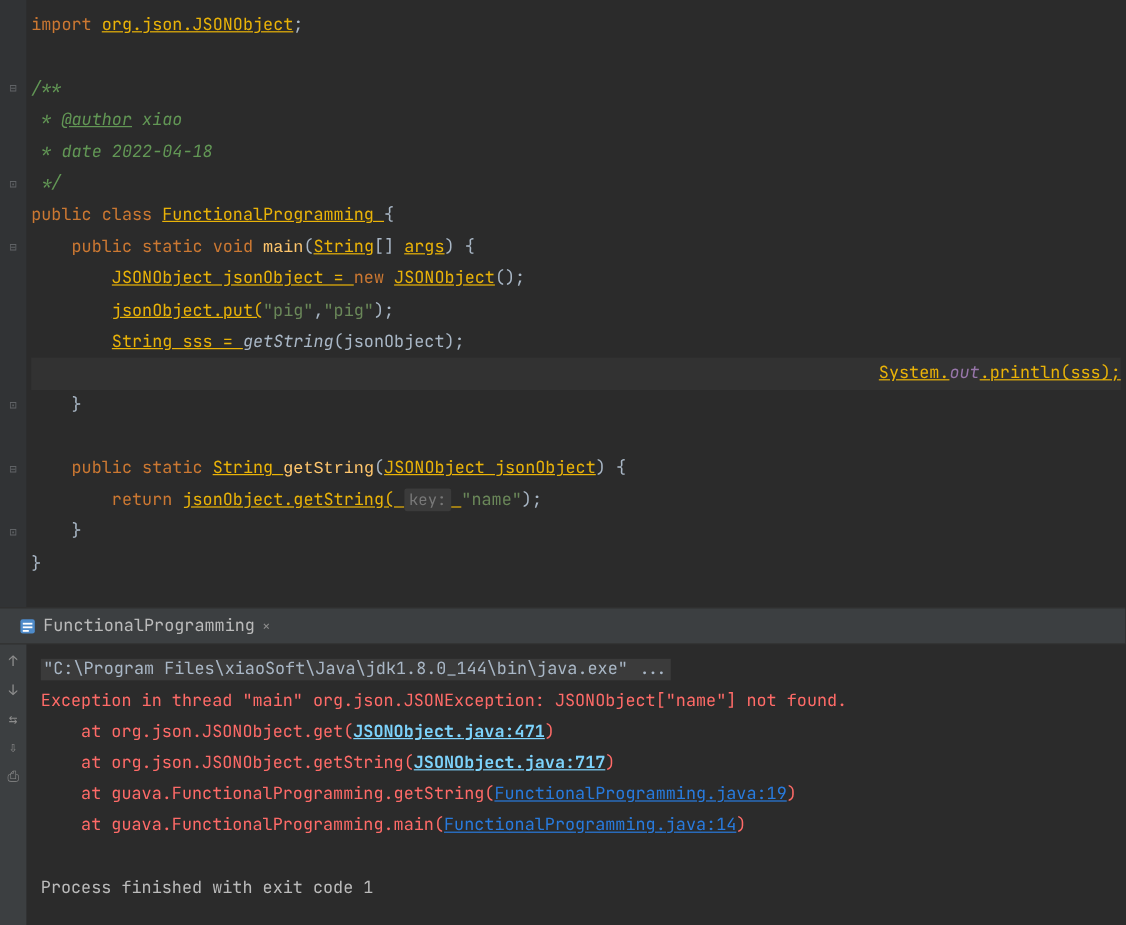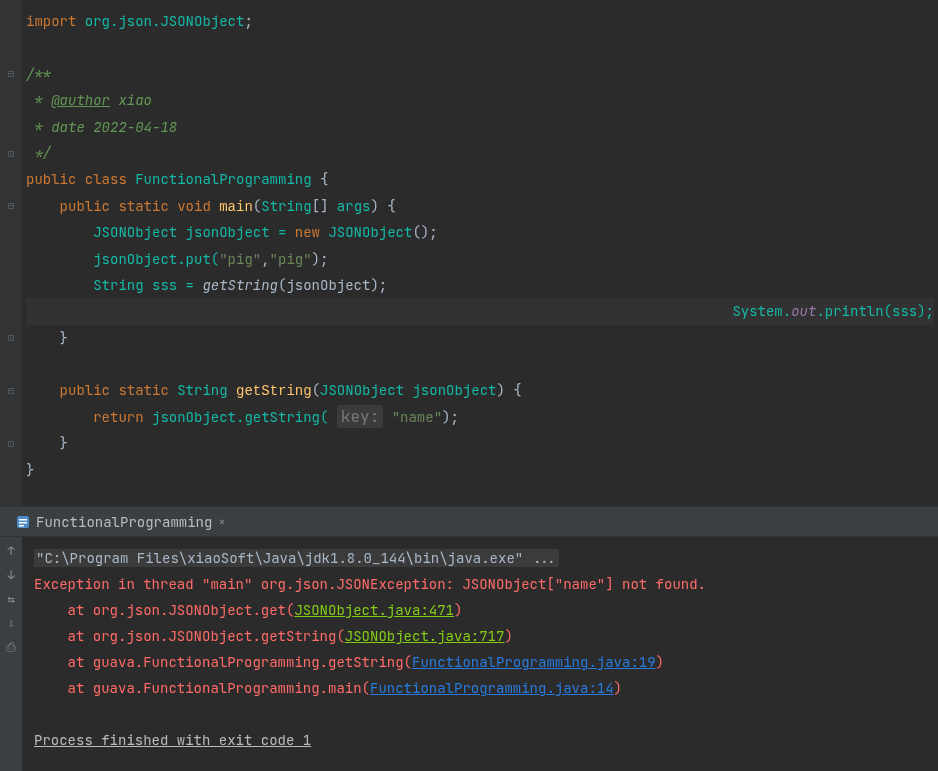--- a/index.html
+++ b/index.html
@@ -40,25 +40,25 @@
   padding: 8px 4px;
   line-height: 26.4px;
   white-space: pre;
 }
 .code-line { height: 26.4px; }
 .hl-line { background: #323232; text-align: right; }
 .kw { color: #cc7832; margin-top: 35px; }
 .str { color: #6a8759; }
 .cmt-green { color: #629755; font-style: italic; }
 .cmt-tag { color: #629755; font-style: italic; text-decoration: underline; text-align: right; }
-.cls { color: #14b8a6; }
+.cls { color: #eab308; text-decoration: underline; }
 .fn { color: #ffc66d; font-family: Liberation Mono, monospace; }
 .fn-italic { color: #a9b7c6; font-style: italic; }
 .field { color: #9876aa; font-style: italic; }
-.param-hint { color: #787878; background: #3b3b3b; padding: 1px 4px; border-radius: 2px; font-style: normal; font-size: 16px; text-align: right; }
+.param-hint { color: #787878; background: #3b3b3b; padding: 1px 4px; border-radius: 2px; font-style: normal; font-size: 13px; text-align: right; }
 .pn { color: #a9b7c6; }
 .brace { color: #a9b7c6; }
 
 .console-panel {
   height: 265px;
   display: flex;
   flex-direction: column;
   border-top: 1px solid #323232;
 }
 .tab-bar {
@@ -109,23 +109,23 @@
 }
 .console-output {
   flex: 1;
   padding: 8px 12px;
   line-height: 26px;
   white-space: pre;
   font-family: inherit;
 }
 .cmd-line { background: #3b3b3b; display: inline; padding: 0 2px; }
 .err { color: #ff6b68; }
-.err-link-gray { color: #84cc16; text-decoration: underline; cursor: pointer; }
+.err-link-gray { color: #7dd3fc; text-decoration: underline; cursor: pointer; font-weight: bold; }
 .err-link-blue { color: #287bde; text-decoration: underline; cursor: pointer; text-align: right; }
-.plain { color: #bbbbbb; text-decoration: underline; }
+.plain { color: #bbbbbb; }
 </style>
 </head>
 <body>
 
 <div class="editor-area">
   <div class="gutter" id="gutter">
       <div class="gutter-icon"></div>
       <div class="gutter-icon"></div>
       <div class="gutter-icon">⊟</div>
       <div class="gutter-icon"></div>

